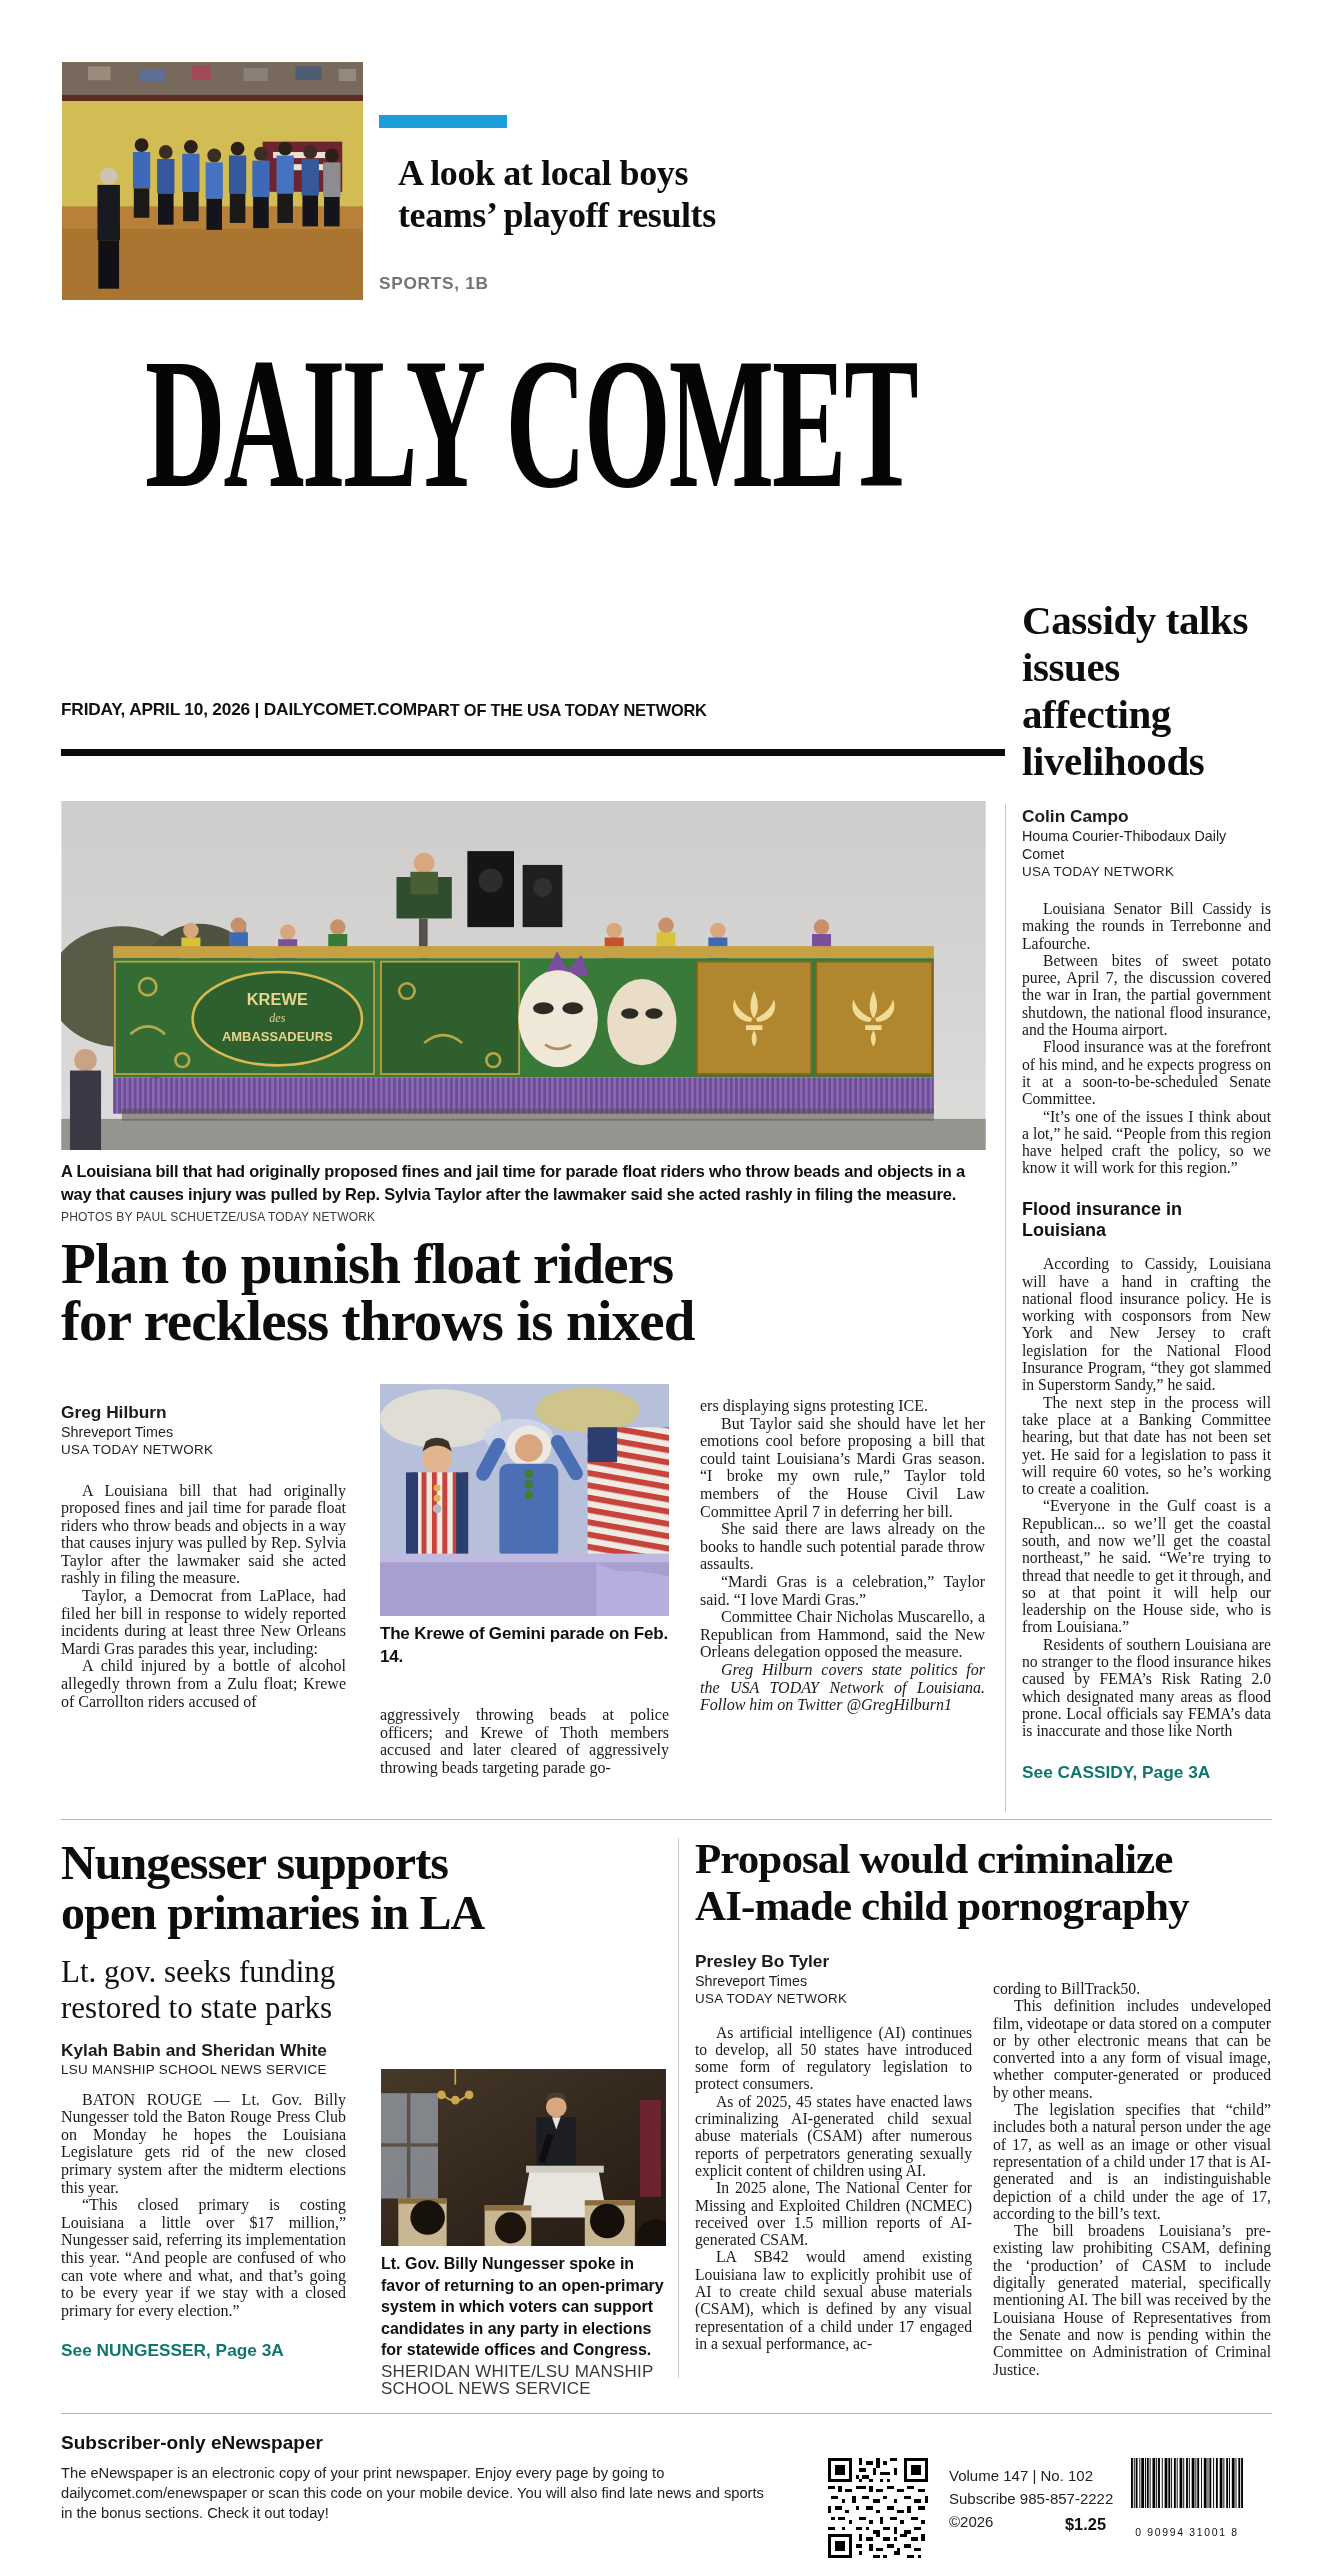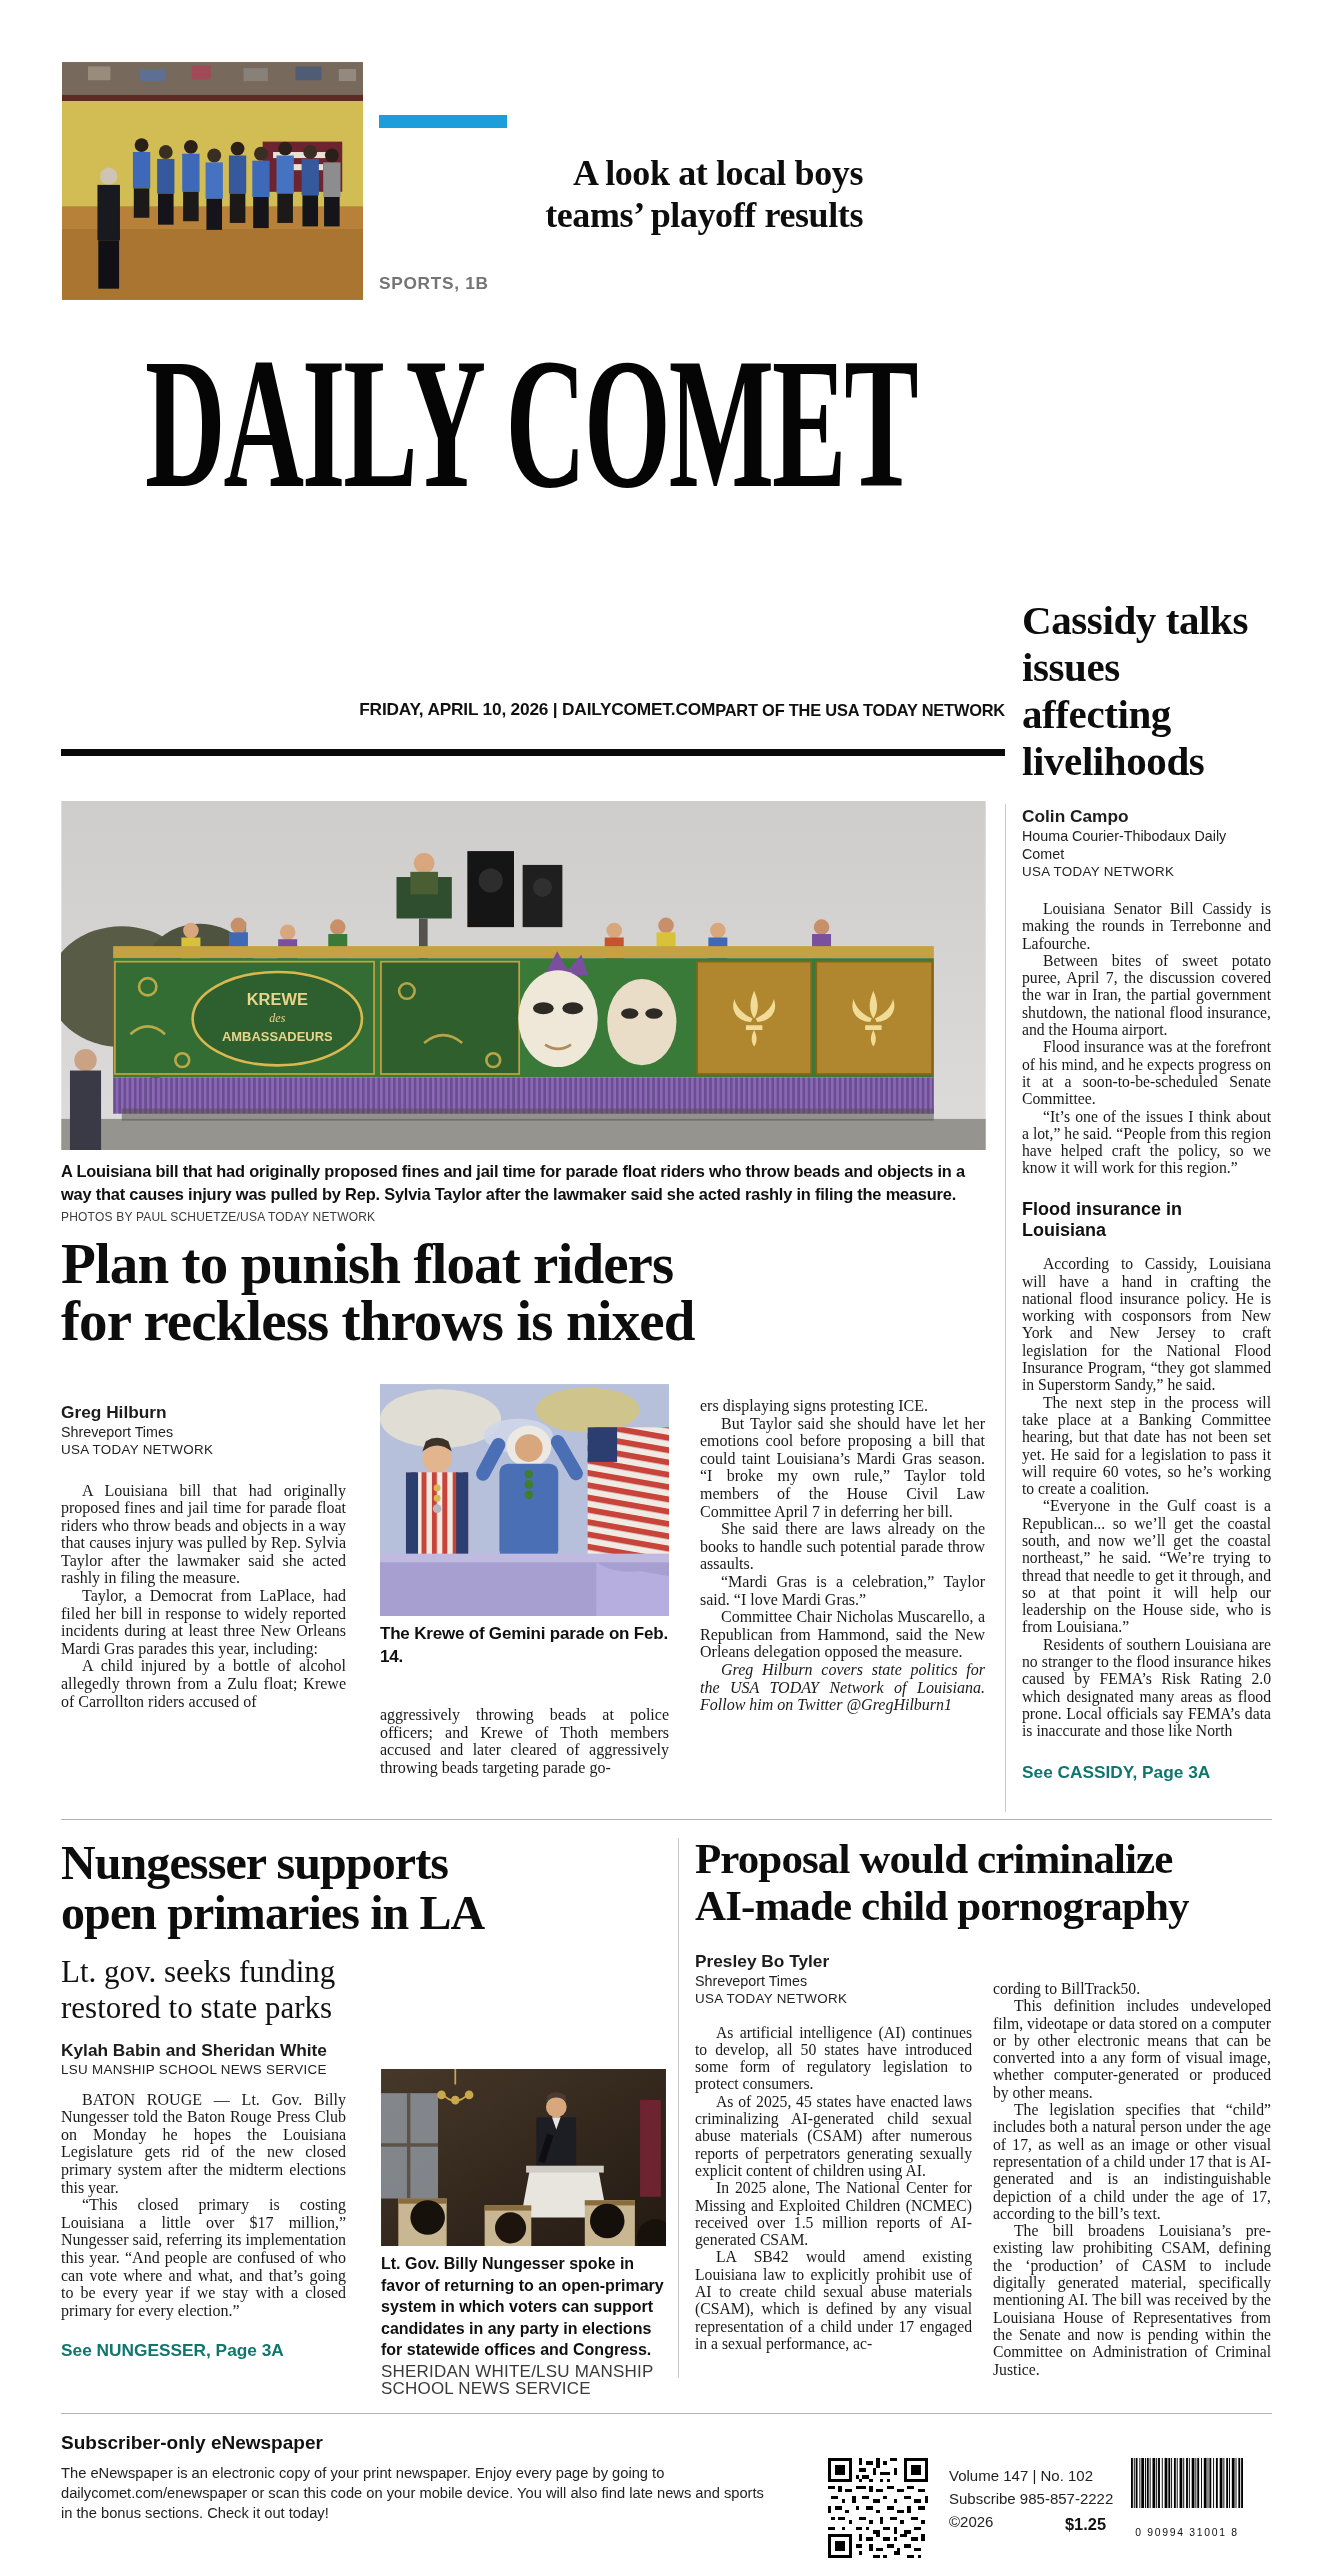--- a/index.html
+++ b/index.html
@@ -3,21 +3,21 @@
 <meta charset="utf-8">
 <style>
   html,body{margin:0;padding:0;background:#dcdcdc;}
   #page{position:relative;width:1333px;height:2576px;background:#ffffff;margin:0 auto;overflow:hidden;
         font-family:"Liberation Sans",sans-serif;color:#161616;}
   .abs{position:absolute;}
   
   .serif-head{font-family:"Liberation Serif",serif;font-weight:700;color:#0d0d0d;letter-spacing:-0.4px;}
   .masthead{font-family:"Liberation Serif",serif;font-weight:700;font-size:186px;line-height:186px;
             letter-spacing:-3.5px;transform:scaleX(0.60);transform-origin:left top;white-space:nowrap;color:#050505;}
-  .dateline{display:flex;justify-content:flex-end;align-items:flex-end;
+  .dateline{display:flex;justify-content:flex-start;align-items:flex-end;
             font-weight:700;font-size:17.3px;letter-spacing:-0.2px;color:#101010;}
   .rule-heavy{background:#0a0a0a;}
   .rule-thin{background:#b3b3b3;}
   .vrule{background:#c9c9c9;width:0.9px;}
   .kicker{font-weight:700;font-size:17.3px;letter-spacing:0.7px;color:#747474;}
   .teaser-head{font-size:36px;line-height:42px;}
   .lead-head{font-size:57px;line-height:57px;letter-spacing:-0.9px;}
   .sec-head{font-size:48px;line-height:50px;letter-spacing:-0.9px;}
   .ai-head{font-size:43px;line-height:47px;letter-spacing:-0.9px;}
   .col-head{font-size:41px;line-height:47px;letter-spacing:-0.4px;}
@@ -114,21 +114,21 @@
         <g transform="translate(54,132)">
             <circle cx="0" cy="0" r="10" fill="#cfc4b4"></circle>
             <rect x="-13" y="10" width="26" height="64" fill="#191920"></rect>
             <rect x="-12" y="74" width="24" height="58" fill="#10101500"></rect>
             <rect x="-12" y="74" width="24" height="56" fill="#101016"></rect>
           </g>
       </g>
     </svg>
   </div>
   <div class="abs" style="left:379px;top:115px;width:128px;height:13px;background:#1b9ed9;"></div>
-  <div class="abs serif-head teaser-head" style="left:379px;top:152px;width:484px;text-align:right;">
+  <div class="abs serif-head teaser-head" style="left:398px;top:152px;width:484px;">
     <div>A look at local boys</div>
     <div>teams’ playoff results</div>
   </div>
   <div class="abs kicker" style="left:379px;top:273px;">SPORTS, 1B</div>
 
   <div class="abs masthead" style="left:145px;top:330px;">DAILY COMET</div>
   <div class="abs dateline" style="left:61px;top:699px;width:944px;">
     <span>FRIDAY, APRIL 10, 2026  |  DAILYCOMET.COM</span>
     <span style="font-size:16.4px;">PART OF THE USA TODAY NETWORK</span>
   </div>

